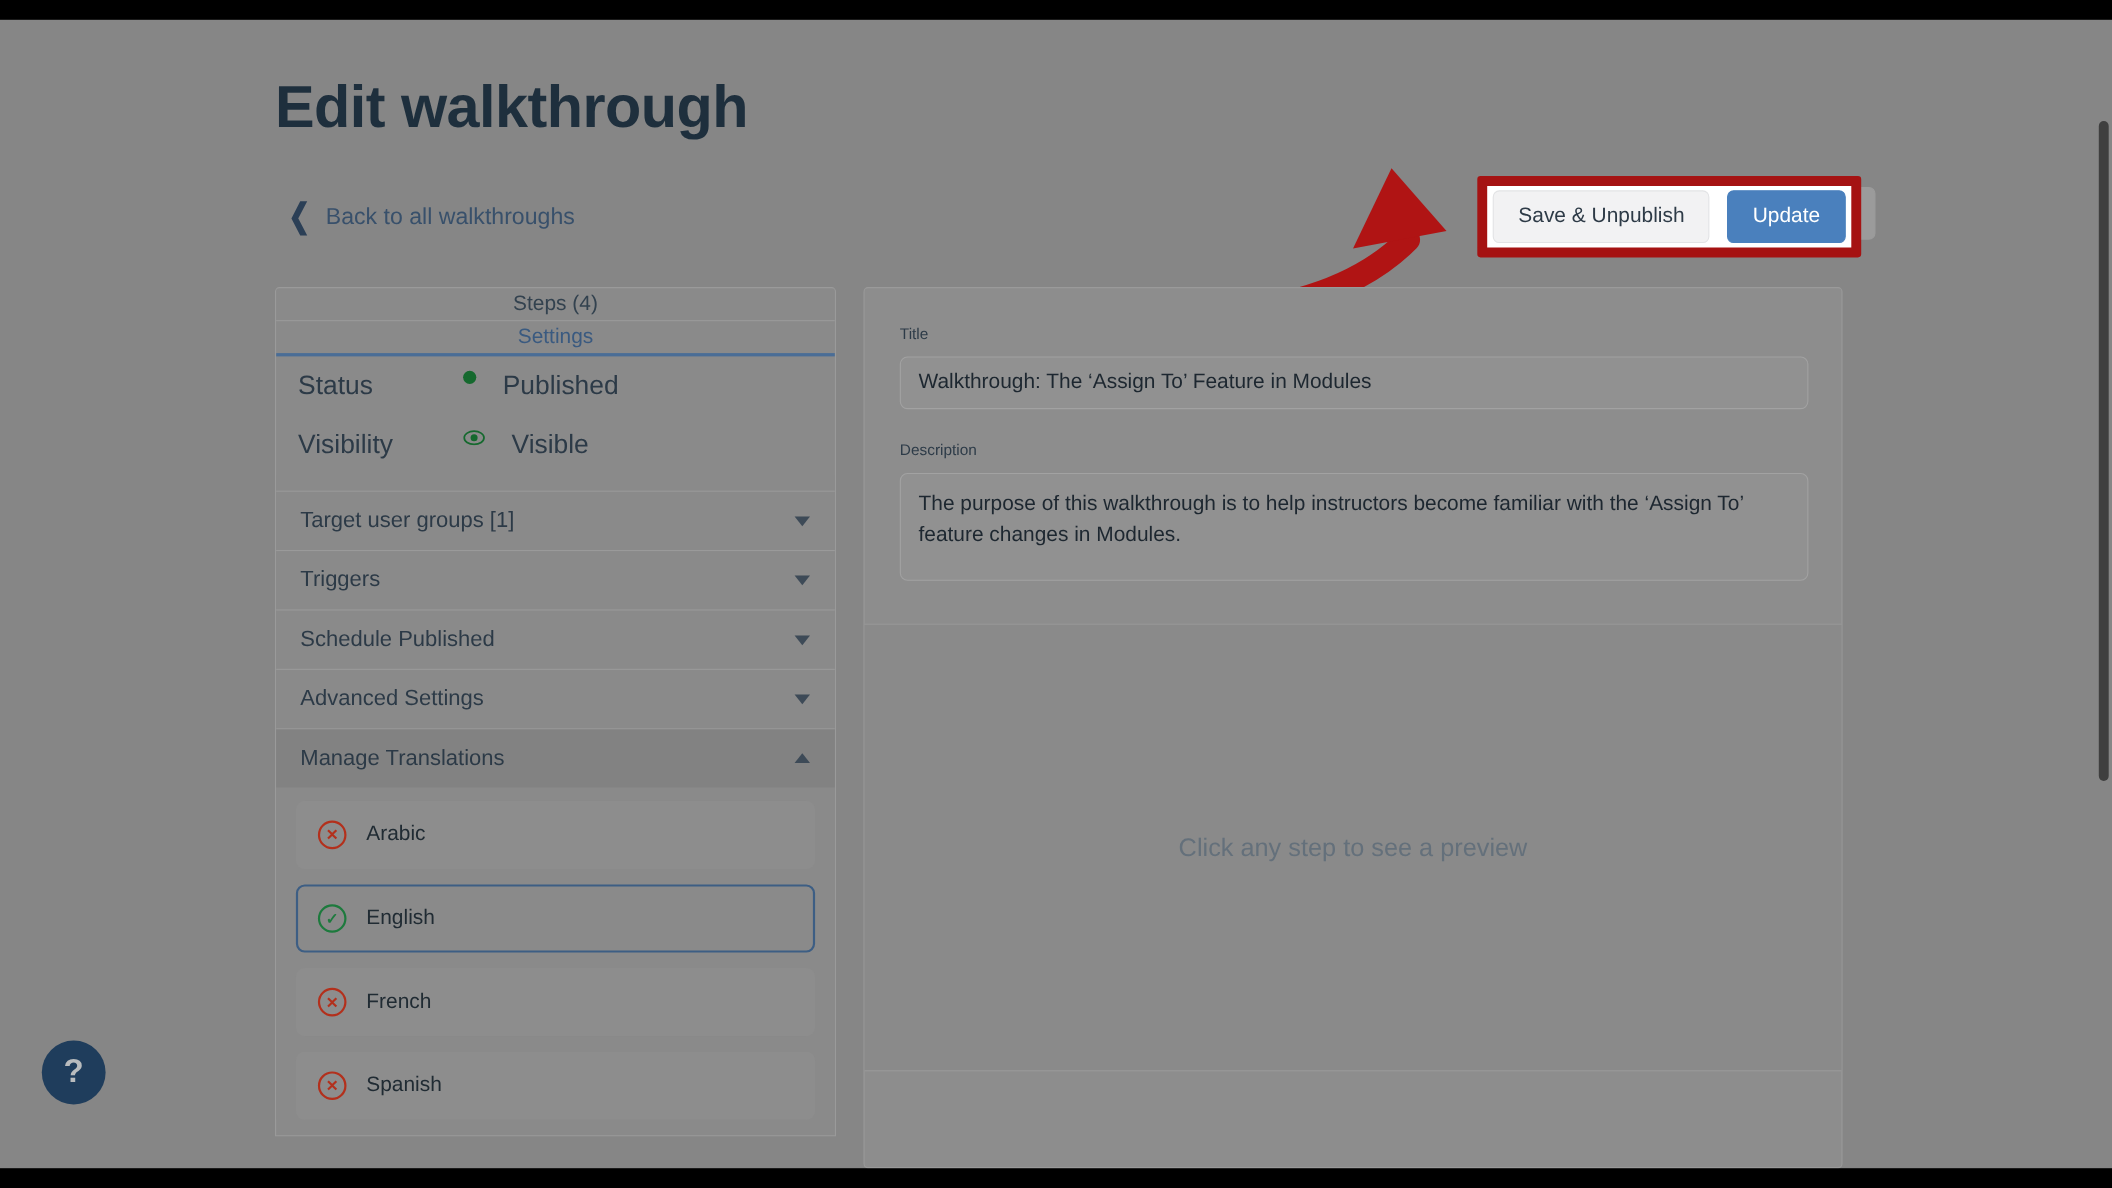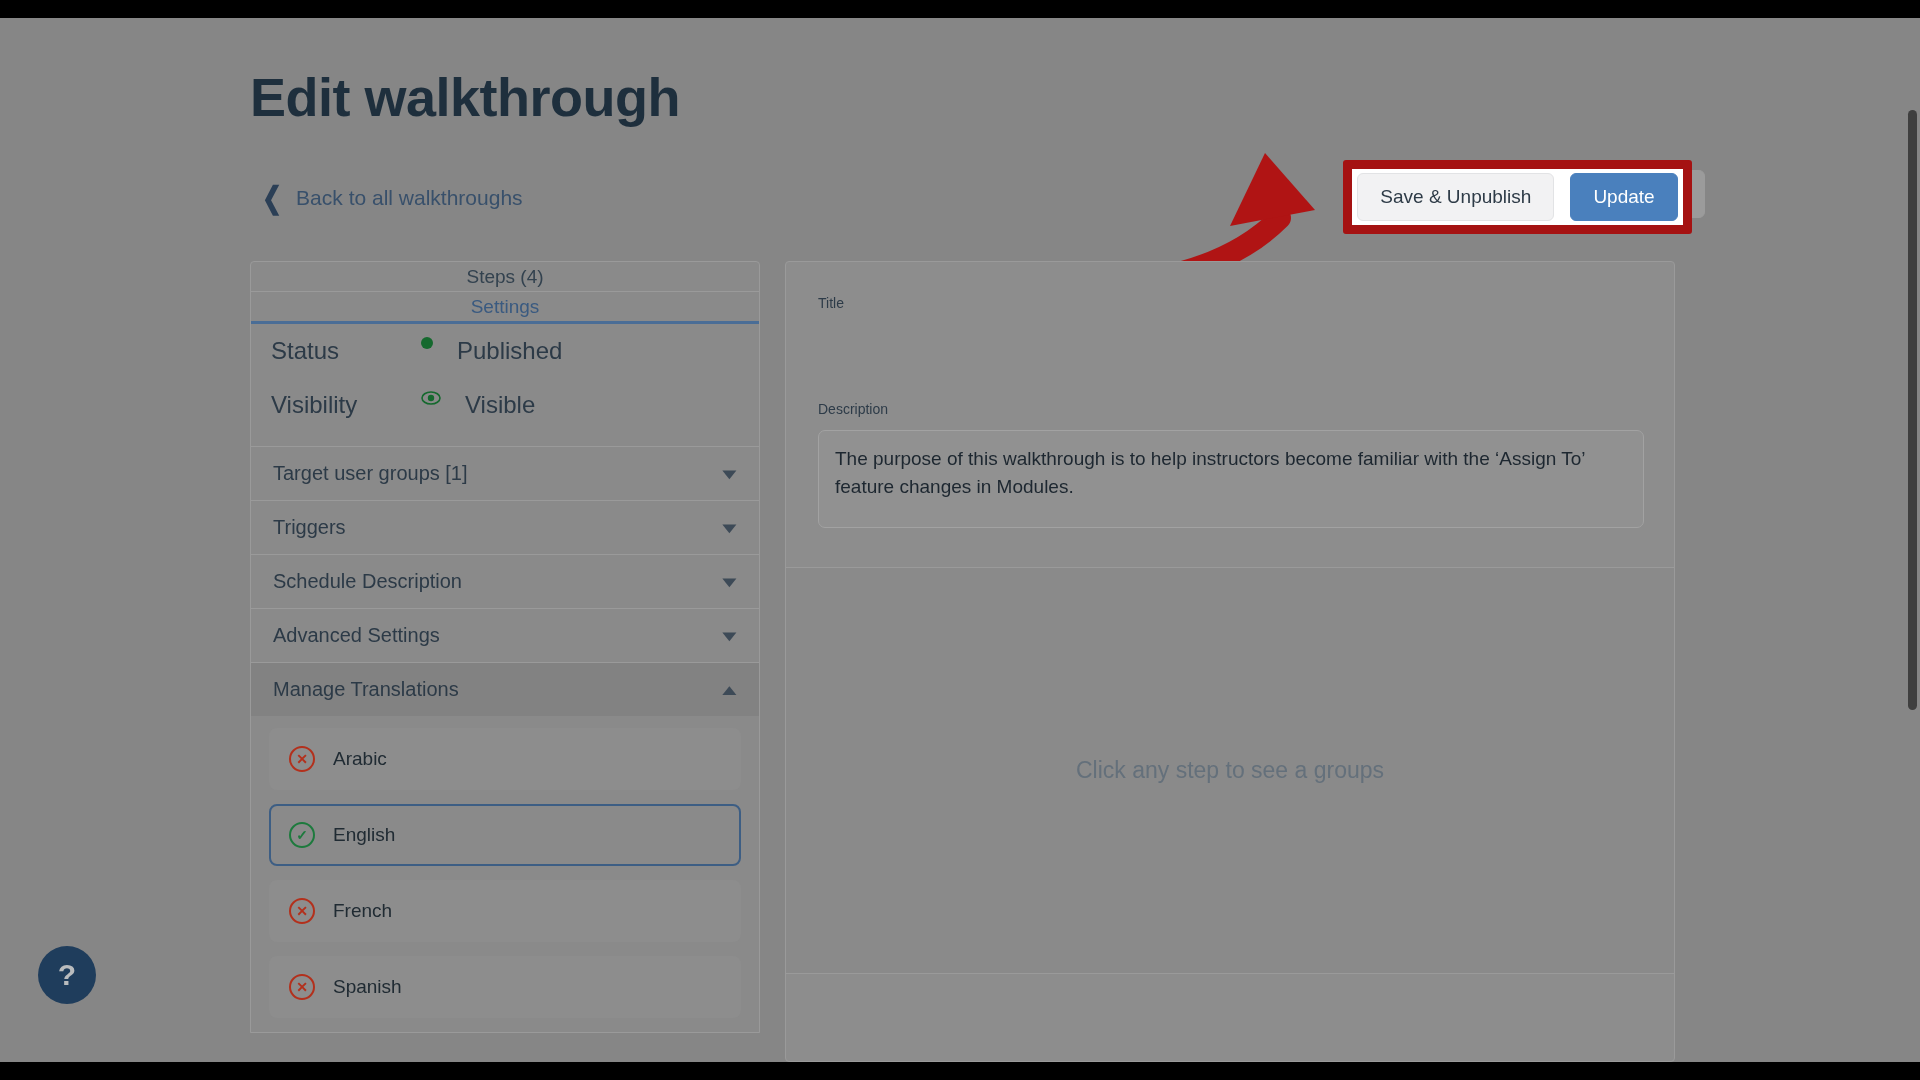--- a/index.html
+++ b/index.html
@@ -332,21 +332,21 @@
 
       <div class="accordion-row">
         <span>Target user groups [1]</span>
         <span class="caret">▼</span>
       </div>
       <div class="accordion-row">
         <span>Triggers</span>
         <span class="caret">▼</span>
       </div>
       <div class="accordion-row">
-        <span>Schedule Description</span>
+        <span>Schedule Published</span>
         <span class="caret">▼</span>
       </div>
       <div class="accordion-row">
         <span>Advanced Settings</span>
         <span class="caret">▼</span>
       </div>
       <div class="accordion-row open">
         <span>Manage Translations</span>
         <span class="caret">▲</span>
       </div>
@@ -366,27 +366,28 @@
         </div>
         <div class="lang-item">
           <span class="ic ic-x">✕</span>
           <span>Spanish</span>
         </div>
       </div>
     </div>
 
     <div id="right-card">
       <div class="field-label" id="title-label">Title</div>
+      <input class="textbox" id="title-input" type="text" value="Walkthrough: The ‘Assign To’ Feature in Modules" style="">
 
       <div class="field-label" id="desc-label">Description</div>
       <textarea class="textbox" id="desc-input" style="">The purpose of this walkthrough is to help instructors become familiar with the ‘Assign To’ feature changes in Modules.</textarea>
 
       <div id="preview-divider"></div>
       <div id="preview-area">
-        <div id="preview-text">Click any step to see a groups</div>
+        <div id="preview-text">Click any step to see a preview</div>
       </div>
       <div id="preview-bottom-divider"></div>
     </div>
 
     <div id="help-btn">
       <span>?</span>
     </div>
 
     <div id="scrollbar-track">
       <div id="scrollbar-thumb"></div>

